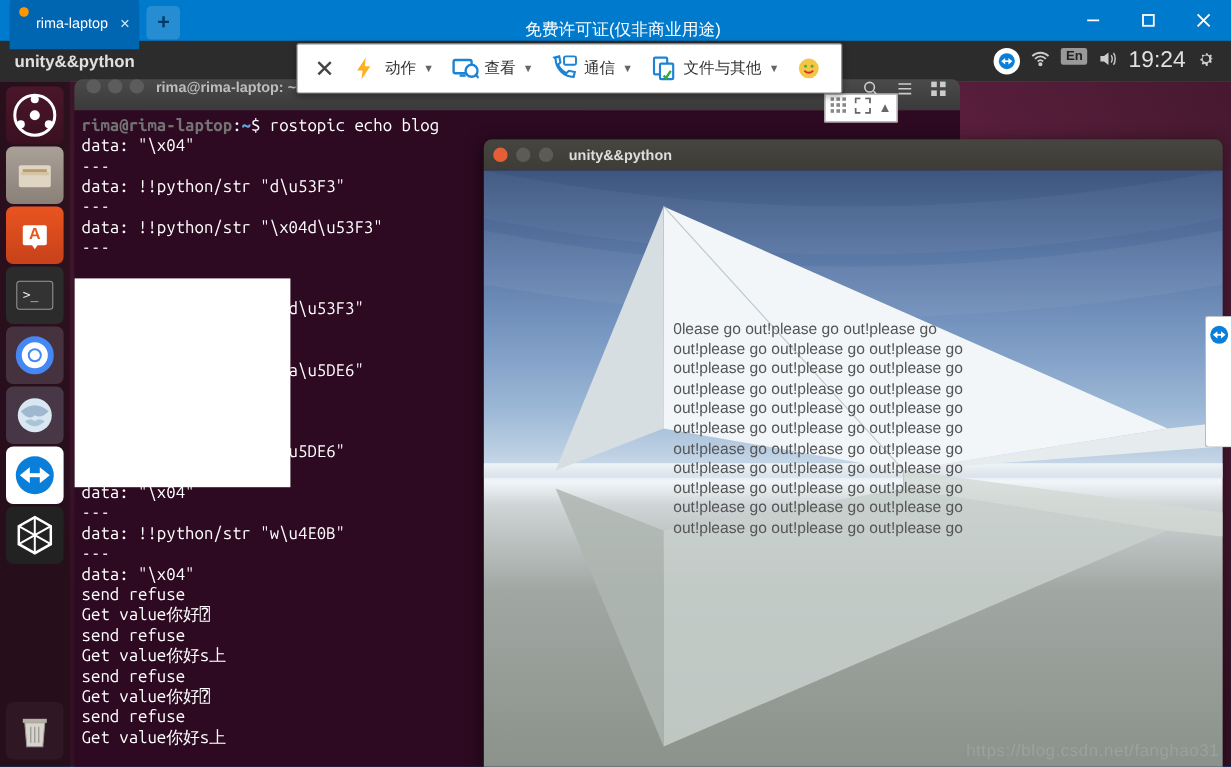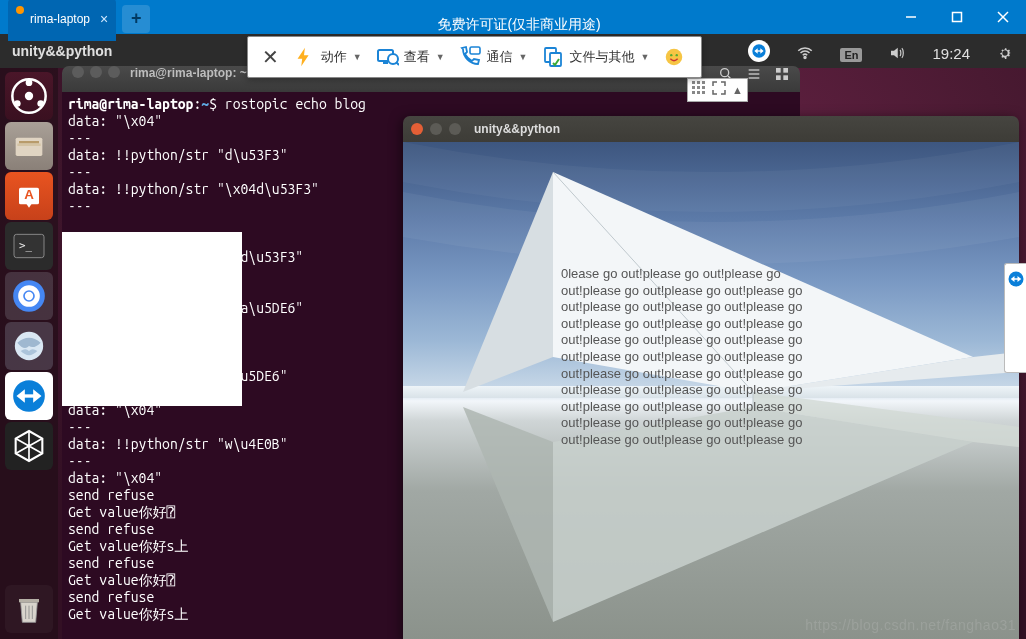--- a/index.html
+++ b/index.html
@@ -38,25 +38,25 @@
     }
     .win-btn svg { stroke: #fff; fill: none; stroke-width: 1.5; }
     .win-btn.close svg { stroke: #fff; }
     
     .ubuntu-panel {
       height: 34px; background: #2c2c2c; display: flex; align-items: center;
       color: #e0e0e0; font-size: 13px; padding: 0 8px;
     }
     .panel-left { font-weight: bold; font-size: 14px; padding-left: 4px; }
     .panel-right {
-      margin-left: auto; display: flex; align-items: flex-end; gap: 26px;
+      margin-left: auto; display: flex; align-items: flex-start; gap: 8px;
       padding-right: 4px;
     }
     .panel-right .ico { width: 18px; height: 18px; display: inline-flex; align-items: center; justify-content: center; }
-    .panel-time { font-size: 15px; }
+    .panel-time { font-size: 19px; }
     .tv-circle {
       width: 22px; height: 22px; background: #fff; border-radius: 50%;
       display: flex; align-items: center; justify-content: center;
     }
     .tv-circle svg { width: 16px; height: 16px; }
     .lang-badge {
       background: #999; color: #222; font-size: 11px; font-weight: bold;
       padding: 1px 4px; border-radius: 2px;
     }
     
@@ -110,21 +110,21 @@
     .term-title { color: #bdbdbd; font-size: 12px; font-weight: bold; margin-left: 4px; }
     .term-titlebar-right {
       margin-left: auto; display: flex; align-items: center; gap: 12px;
       color: #ccc;
     }
     .term-body {
       flex: 1; background: #2d0a22; color: #fff;
       font-family: "Ubuntu Mono", Consolas, monospace; font-size: 14px;
       line-height: 17px; padding: 4px 6px; position: relative; overflow: hidden;
     }
-    .prompt-user { color: #ffffff; font-weight: bold; }
+    .prompt-user { color: #737373; font-weight: bold; }
     .prompt-path { color: #5ea8e0; font-weight: bold; }
     .term-white-box {
       position: absolute; left: 0px; top: 140px; width: 180px; height: 174px;
       background: #fff;
     }
     
     .unity-window {
       position: absolute; left: 403px; top: 48px; width: 616px; bottom: -1px;
       border-radius: 7px 7px 0 0; overflow: hidden; z-index: 20;
       box-shadow: -2px 2px 12px rgba(0,0,0,.5);

